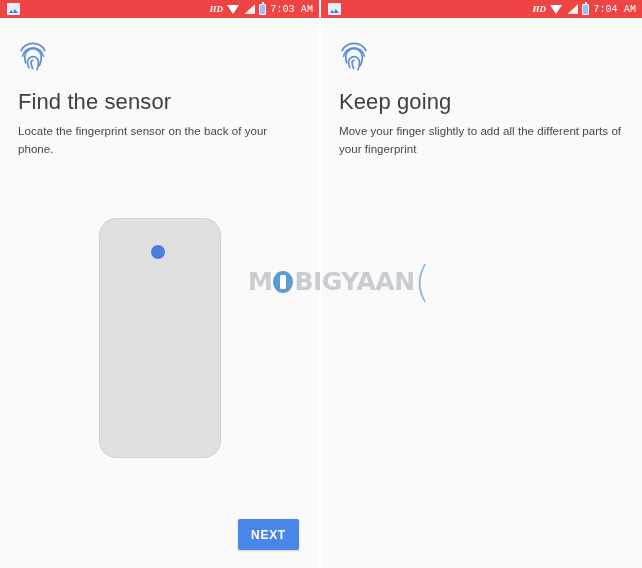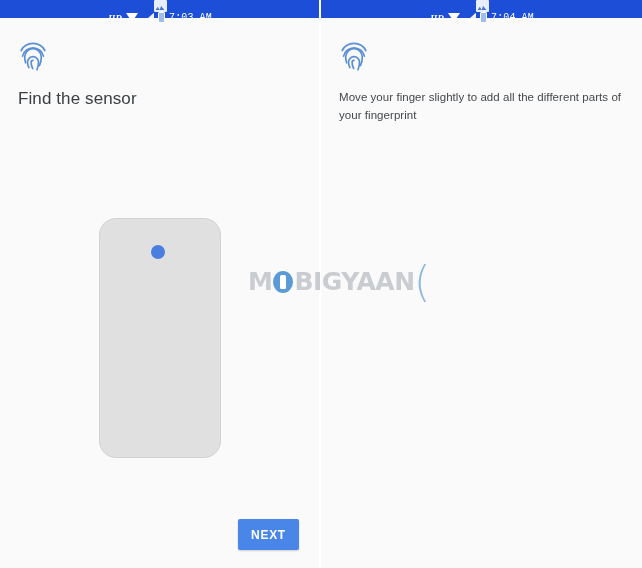--- a/index.html
+++ b/index.html
@@ -27,26 +27,25 @@
     background: #fafafa;
     overflow: hidden;
   }
   .panel.left  { border-right: 2px solid #ffffff; width: 319px; }
   .panel.right { width: 321px; }
 
   
   .statusbar {
     position: relative;
     height: 18px;
-    background: #1d4ed8;
+    background: #ef4444;
     display: flex;
     align-items: center;
     padding: 0 6px 0 7px;
     box-sizing: border-box;
-    flex-direction: column;
   }
   .sb-left  { display: flex; align-items: center; gap: 4px; flex: 0 0 auto; }
   .sb-spacer { flex: 1 1 auto; }
   .sb-right { display: flex; align-items: center; gap: 4px; flex: 0 0 auto; }
   .notif-icon {
     width: 13px; height: 12px;
     background: #e8eefb;
     border-radius: 1px;
     position: relative;
   }
@@ -106,21 +105,21 @@
     letter-spacing: .1px;
     white-space: nowrap;
     font-family: Liberation Mono, monospace;
   }
 
   
   .content { padding: 22px 18px 0 18px; }
   .fp-badge { margin-bottom: 15px; }
   .fp-badge svg { display: block; }
   .title {
-    font-size: 17px;
+    font-size: 22px;
     color: #3c4043;
     font-weight: normal;
     margin: 0 0 8px 0;
     letter-spacing: .1px;
   }
   .subtitle {
     font-size: 11.5px;
     color: #44484c;
     line-height: 1.55;
     margin: 0;
@@ -246,20 +245,21 @@
       <div class="fp-badge">
         <svg width="30" height="34" viewBox="0 0 30 34" fill="none" stroke="#5b8fd4" stroke-width="1.7" stroke-linecap="round">
           <path d="M3.2 10.5C5.4 6.2 9.8 3.4 15 3.4c5.2 0 9.6 2.8 11.8 7.1"></path>
           <path d="M4.6 16.2C5.6 11.3 9.9 7.8 15 7.8s9.4 3.5 10.4 8.4"></path>
           <path d="M7.6 22.8c-.6-1.8-.9-3.8-.9-5.8 0-4.6 3.7-8.3 8.3-8.3s8.3 3.7 8.3 8.3c0 3-.6 5.9-1.8 8.5"></path>
           <path d="M10.9 27.6c-.9-1.6-1.4-3.4-1.4-5.4 0-3 2.5-5.5 5.5-5.5s5.5 2.5 5.5 5.5c0 2.6-.5 5.1-1.5 7.4"></path>
           <path d="M15 20.3c-1 0-1.9.9-1.9 1.9 0 2.3.6 4.5 1.6 6.4"></path>
         </svg>
       </div>
       <h1 class="title">Find the sensor</h1>
+      <p class="subtitle">Locate the fingerprint sensor on the back of your phone.</p>
     </div>
 
     <div class="illus-phone">
       <div class="phone-body"></div>
       <div class="sensor-dot"></div>
     </div>
 
     <button class="next-btn">NEXT</button>
   </div>
 
@@ -282,20 +282,21 @@
     <div class="content">
       <div class="fp-badge">
         <svg width="30" height="34" viewBox="0 0 30 34" fill="none" stroke="#5b8fd4" stroke-width="1.7" stroke-linecap="round">
           <path d="M3.2 10.5C5.4 6.2 9.8 3.4 15 3.4c5.2 0 9.6 2.8 11.8 7.1"></path>
           <path d="M4.6 16.2C5.6 11.3 9.9 7.8 15 7.8s9.4 3.5 10.4 8.4"></path>
           <path d="M7.6 22.8c-.6-1.8-.9-3.8-.9-5.8 0-4.6 3.7-8.3 8.3-8.3s8.3 3.7 8.3 8.3c0 3-.6 5.9-1.8 8.5"></path>
           <path d="M10.9 27.6c-.9-1.6-1.4-3.4-1.4-5.4 0-3 2.5-5.5 5.5-5.5s5.5 2.5 5.5 5.5c0 2.6-.5 5.1-1.5 7.4"></path>
           <path d="M15 20.3c-1 0-1.9.9-1.9 1.9 0 2.3.6 4.5 1.6 6.4"></path>
         </svg>
       </div>
+      <h1 class="title">Keep going</h1>
       <p class="subtitle">Move your finger slightly to add all the different parts of your fingerprint</p>
     </div>
 
   </div>
 
   <div class="watermark">
     <span class="wm-text">
       <span>M</span><span class="wm-o"></span><span>BIGYAAN</span>
     </span>
     <span class="wm-paren">(</span>

